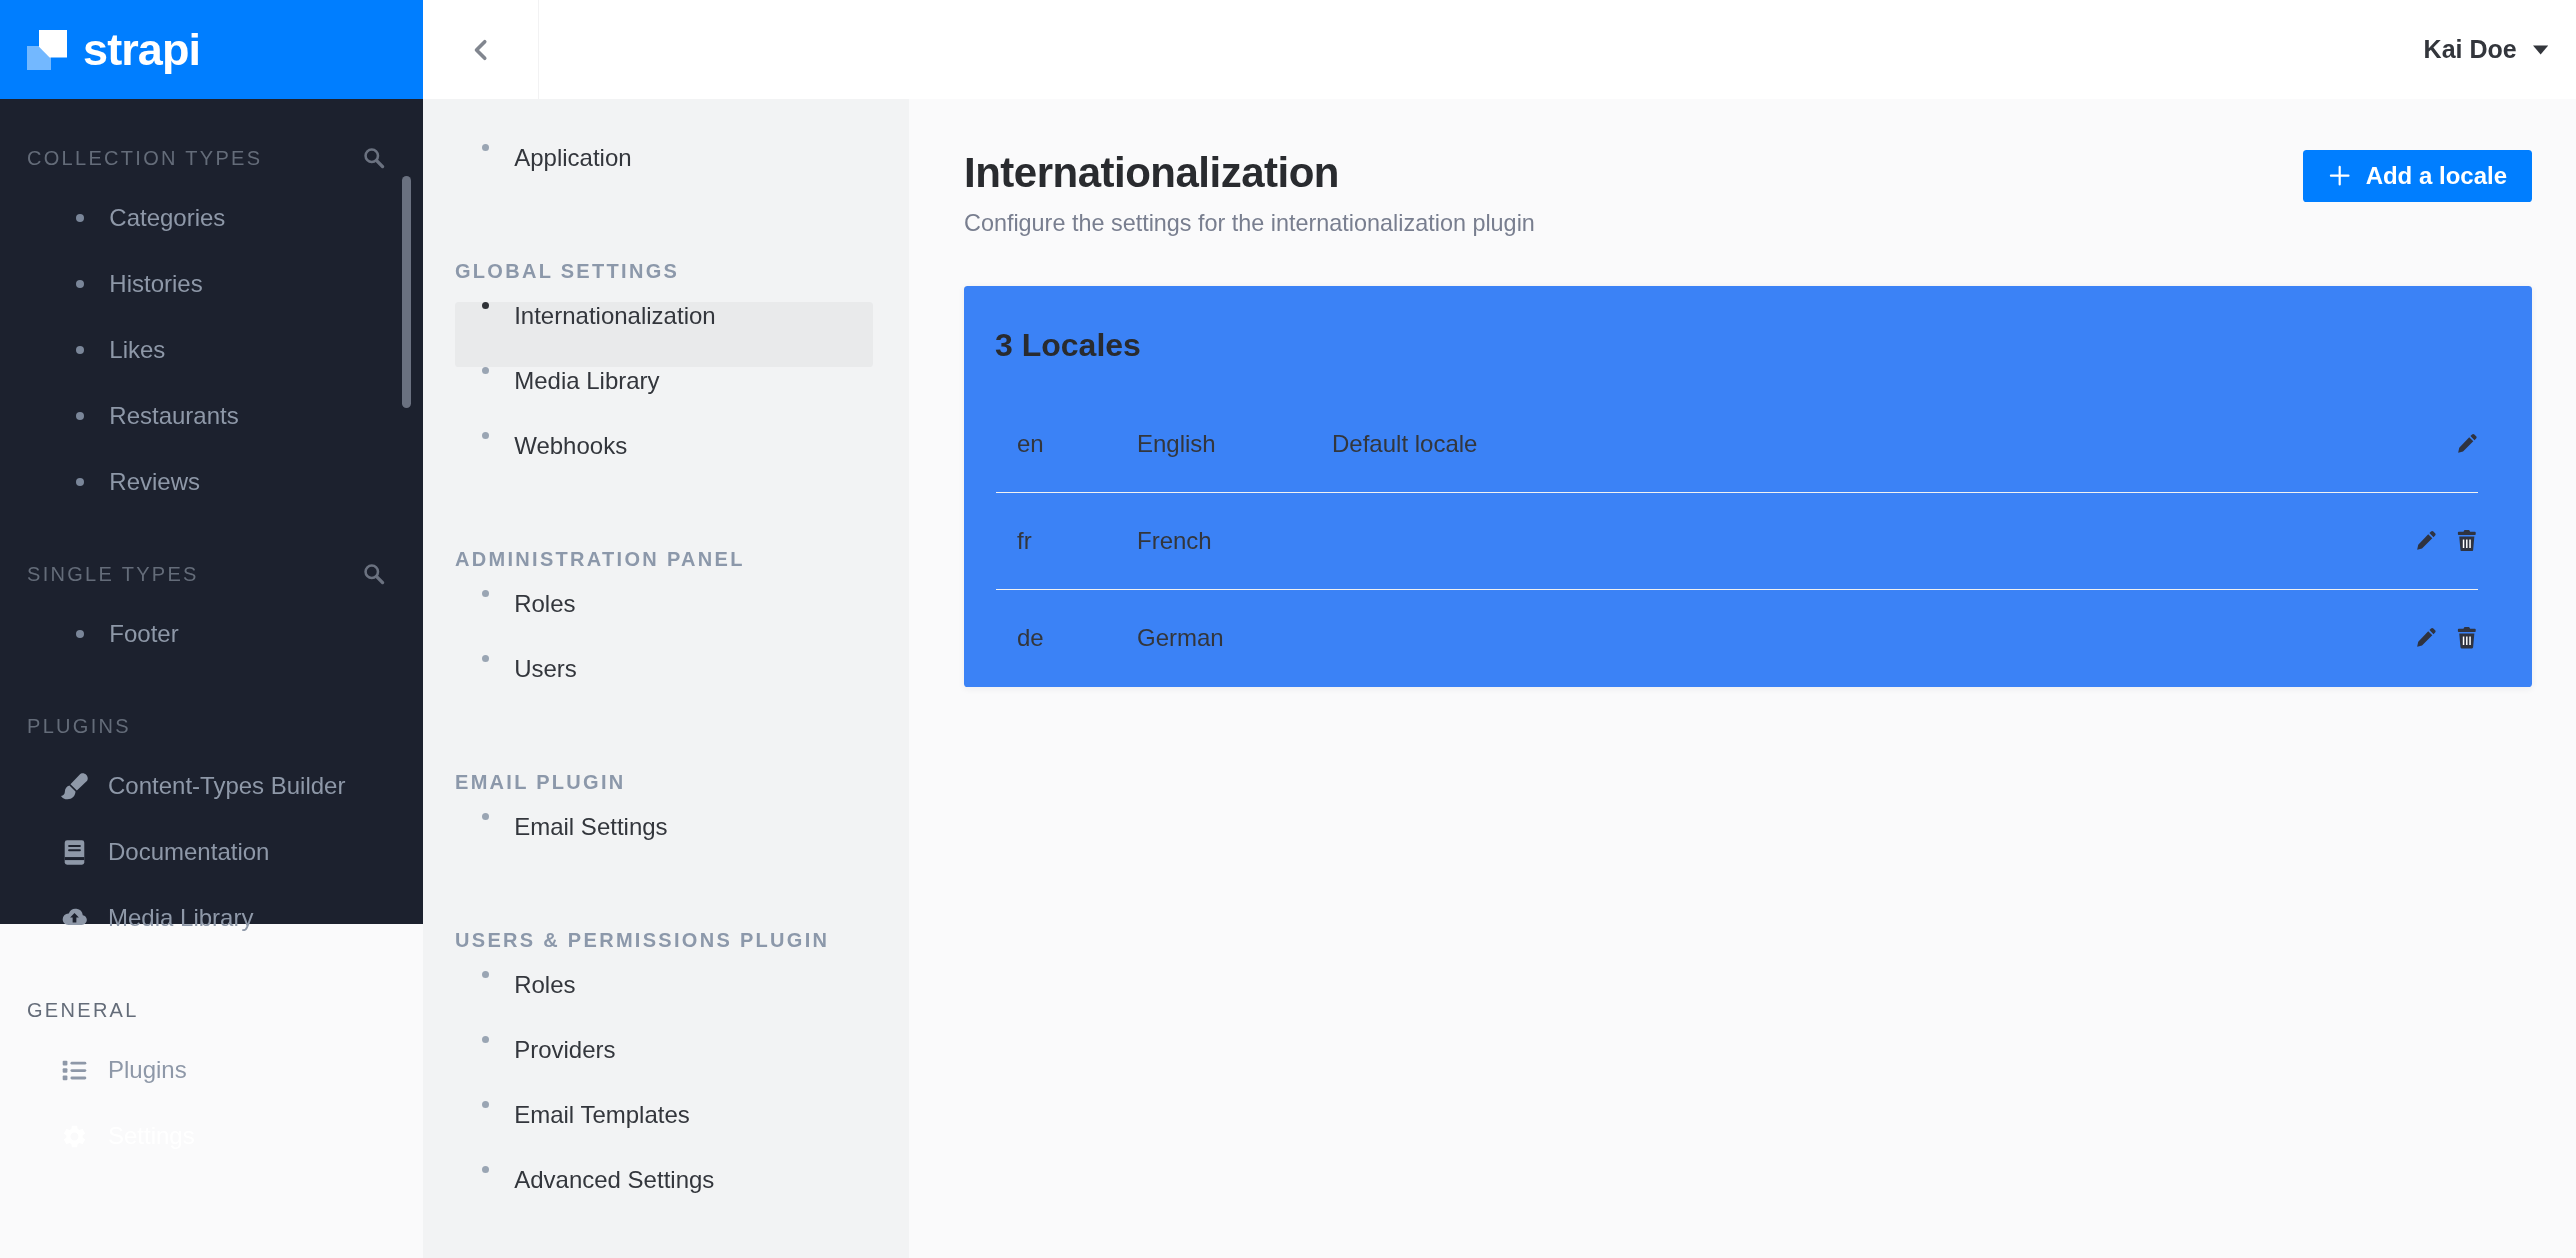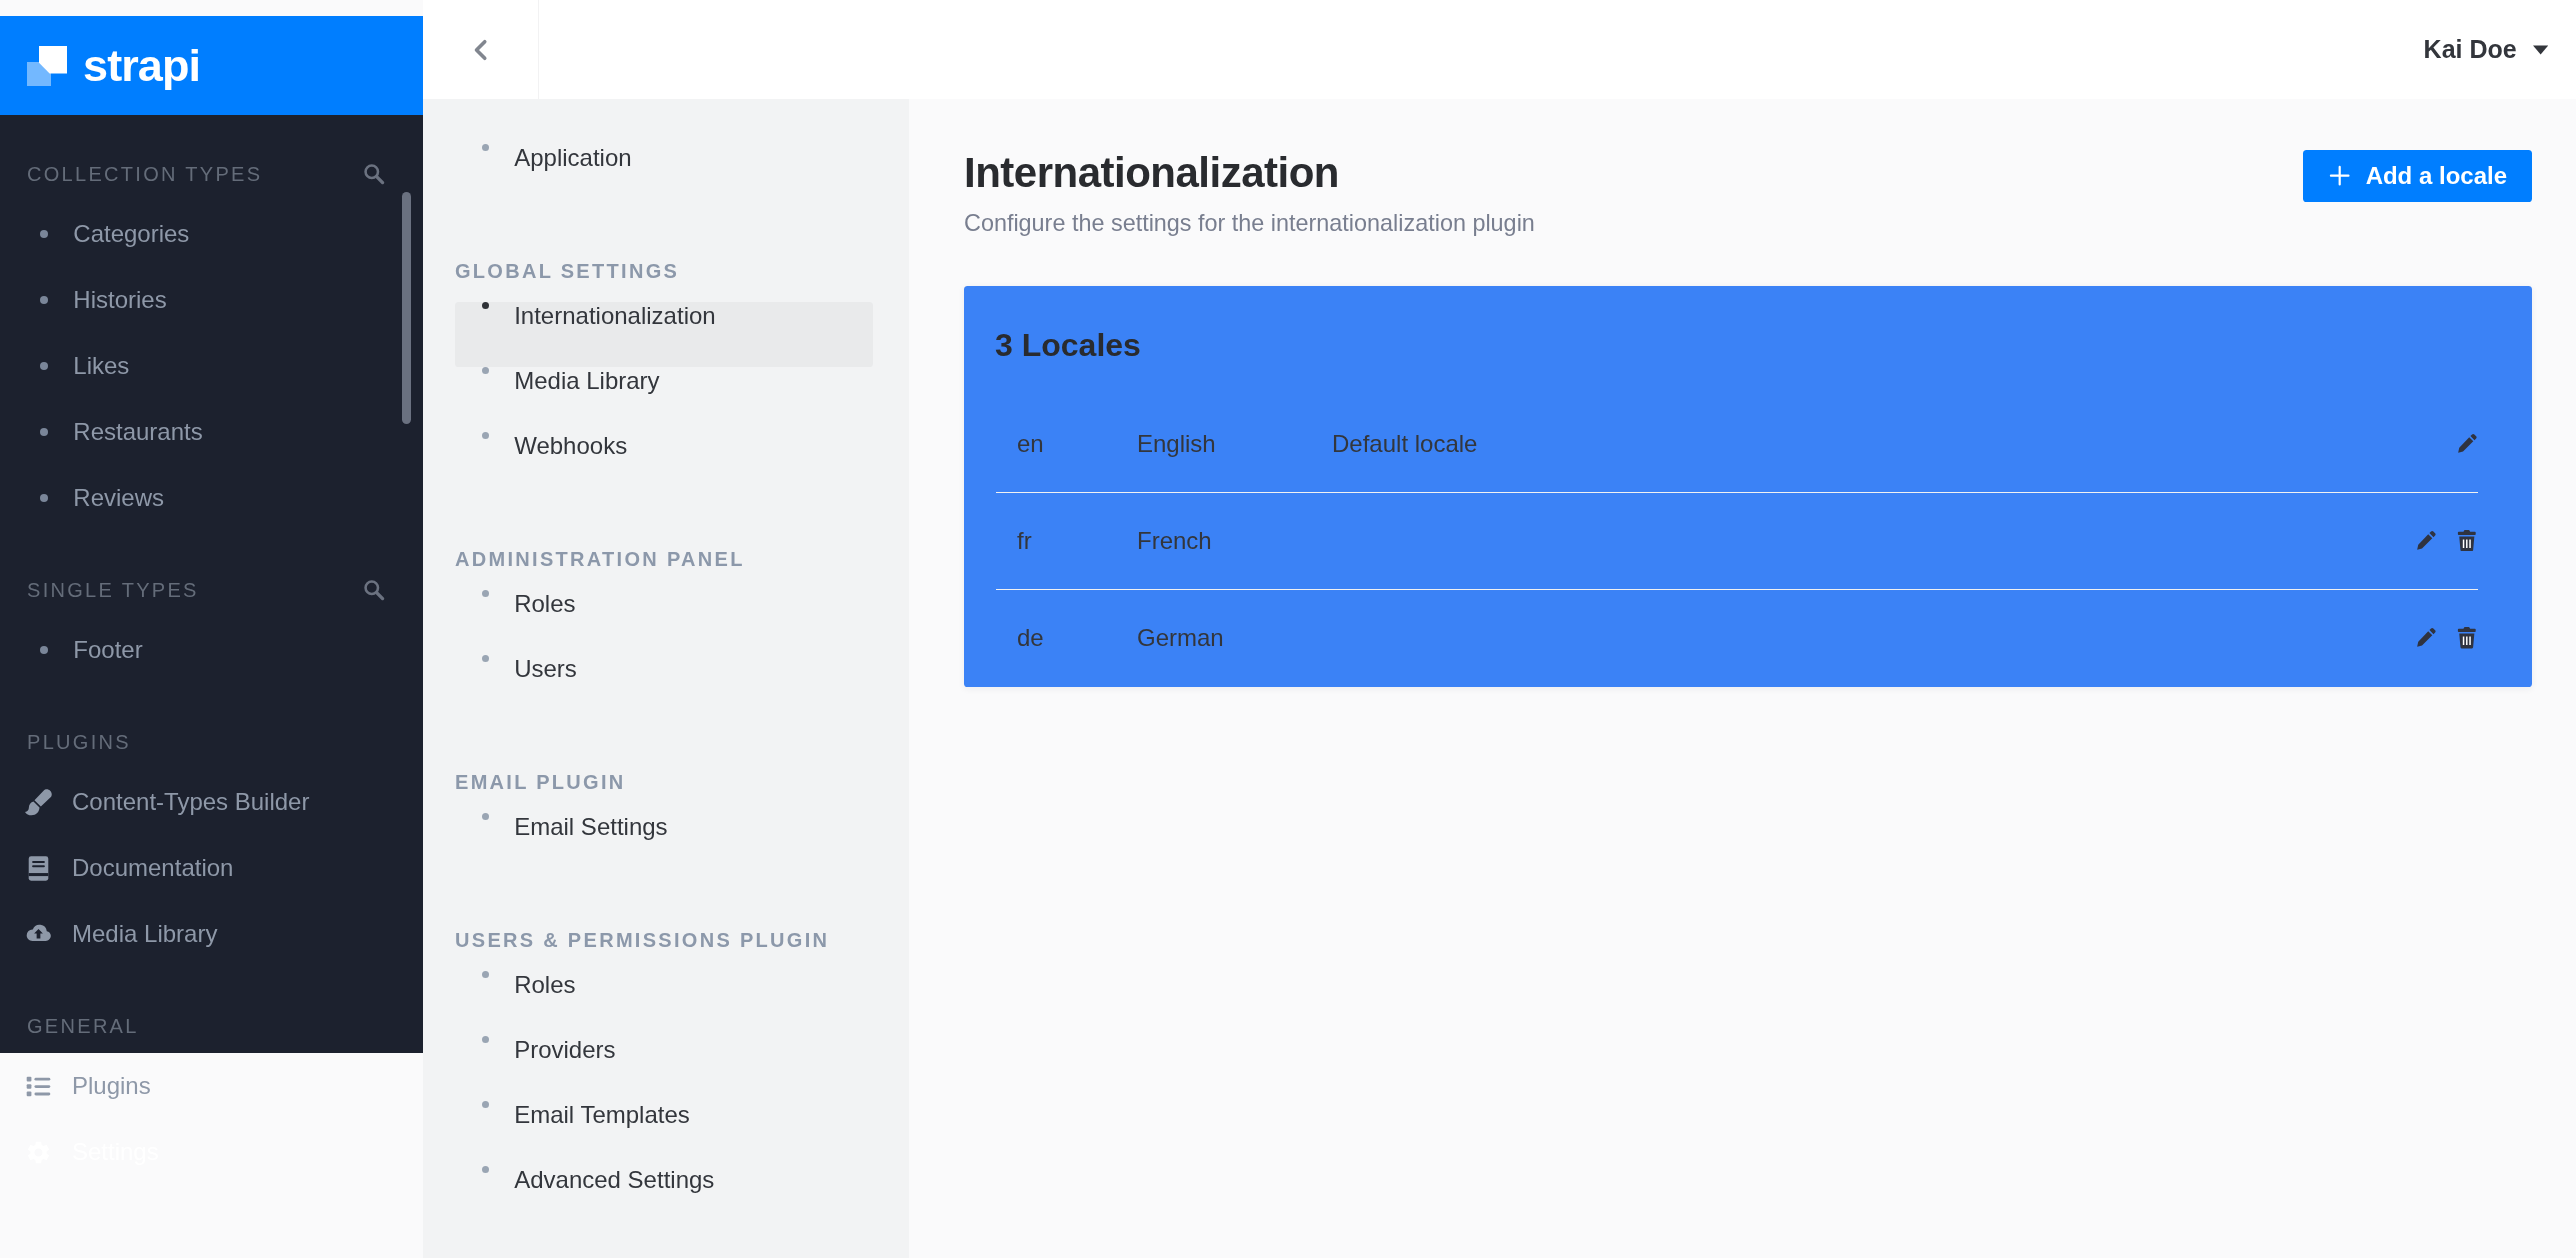--- a/index.html
+++ b/index.html
@@ -7,21 +7,21 @@
   body {
     font-family:"Liberation Sans", sans-serif;
     background:var(--main-bg,#fafafb);
     position:relative;
     -webkit-font-smoothing:antialiased;
   }
   svg { display:block; }
 
   
   .sidebar {
-    position:absolute; left:0; top:16px; width:423px; height:1037px;
+    position:absolute; left:0; top:0; width:423px; height:924px;
     background:var(--sidebar-bg,#1c212e);
   }
   .logo {
     height:99px; background:var(--brand-blue,#007eff);
     display:flex; align-items:center; padding-left:27px; gap:16px; cursor:pointer;
   }
   .logo-mark { position:relative; width:40px; height:40px; }
   .logo-mark .mark-back {
     position:absolute; left:0; bottom:0; width:24px; height:24px;
     background:rgba(255,255,255,.45);
@@ -33,21 +33,21 @@
   .logo-text { color:#fff; font-size:45px; font-weight:700; letter-spacing:-0.9px; }
 
   .s-section { margin-top:32px; }
   .s-head {
     position:relative; height:54px; display:flex; align-items:center;
     padding-left:27px; color:#646c79; font-size:20px; font-weight:400; letter-spacing:2.3px;
   }
   .s-head .search { position:absolute; right:38px; width:21.6px; height:21.6px; color:#6b7280; cursor:pointer; }
   .s-item {
     height:66px; display:flex; align-items:center; padding-left:25px;
-    color:#8e98a8; font-size:24px; cursor:pointer;
+    color:#8e98a8; font-size:24px; cursor:pointer;margin-left:36px;
   }
   .s-item.active { color:#fff; }
   .s-item .bullet {
     width:8px; height:8px; border-radius:50%; background:#7a8699;
     margin:0 25px 0 15.3px; flex:none;
   }
   .s-item .icn { width:27px; height:27px; margin-right:20px; flex:none; color:inherit; }
   .s-item .icn svg { width:27px; height:27px; }
   .scroll-thumb {
     position:absolute; right:11.7px; top:176px; width:9px; height:232px;

